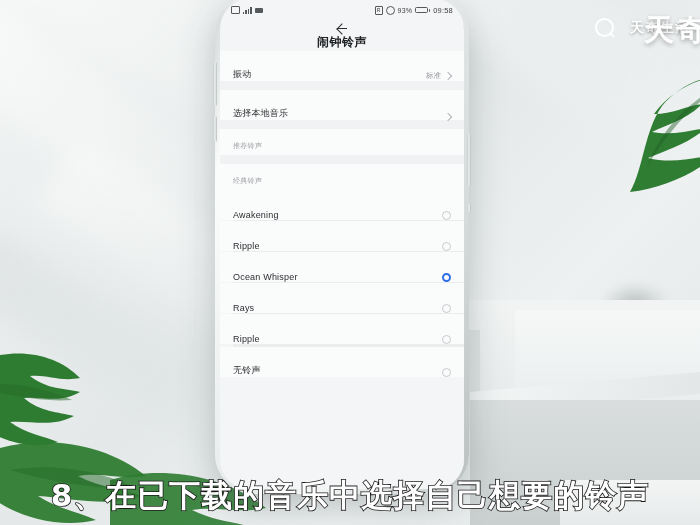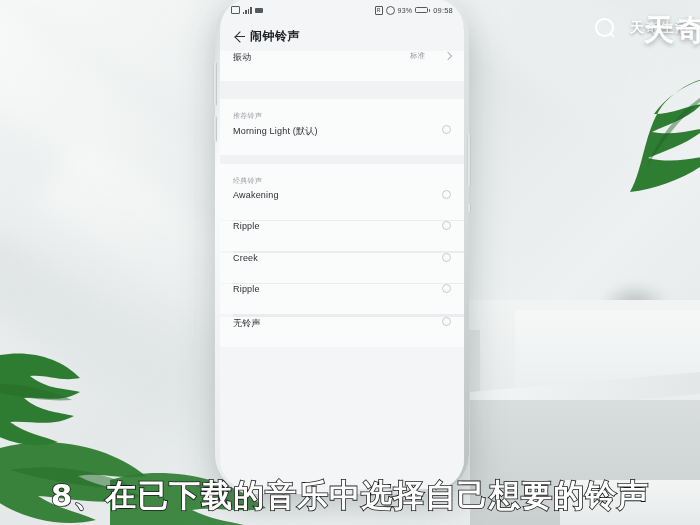--- a/index.html
+++ b/index.html
@@ -76,41 +76,41 @@
   .ic-alarm{width:7px;height:7px;border:1.2px solid #55595c;border-radius:50%;}
   .batt{display:flex;align-items:center;gap:1px;}
   .batt-body{width:13px;height:6.5px;border:1px solid #55595c;border-radius:1.5px;padding:1px;box-sizing:border-box;}
   .batt-fill{height:100%;width:85%;background:#55595c;border-radius:.5px;}
   .batt-cap{width:1px;height:3px;background:#55595c;border-radius:0 1px 1px 0;}
   .sb-time{font-size:7.5px;color:#3b3f42;}
   .sb-pct{font-size:7px;}
 
   
   #appbar{
-    height:30px;display:flex;align-items:center;gap:3px;padding:0 13px;
+    height:30px;display:flex;align-items:center;gap:10px;padding:0 13px;flex-direction:column;
   }
   #backBtn{width:14px;height:14px;position:relative;cursor:pointer;}
   #backBtn::before{
     content:"";position:absolute;left:3px;top:3.5px;width:7px;height:7px;
     border-left:1.4px solid #2b2f32;border-bottom:1.4px solid #2b2f32;
     transform:rotate(45deg);
   }
   #backBtn::after{
     content:"";position:absolute;left:3px;top:6.6px;width:9px;height:1.4px;background:#2b2f32;
   }
   #pageTitle{font-size:12px;color:#1f2225;font-weight:600;letter-spacing:.5px;}
 
   
   #content{position:absolute;top:52px;left:0;right:0;bottom:0;background:#f4f5f6;overflow:hidden;}
   .row{
-    display:flex;align-items:flex-start;justify-content:space-between;
+    display:flex;align-items:flex-end;justify-content:space-between;
     height:30px;padding:0 13px;background:#fafbfb;position:relative;
   }
   .row .lbl{font-size:9px;color:#2c2f33;letter-spacing:.2px;}
-  .row .val{font-size:7.5px;color:#9a9ea2;display:flex;align-items:center;gap:20px;}
+  .row .val{font-size:7.5px;color:#9a9ea2;display:flex;align-items:center;gap:4px;}
   .chev{width:5px;height:5px;border-right:1.1px solid #b0b4b8;border-top:1.1px solid #b0b4b8;transform:rotate(45deg);}
   .divider{height:1px;background:#ececee;margin-left:13px;}
   .gap{height:9px;background:#f1f2f3;}
   .section-hd{
     height:22px;display:flex;align-items:flex-end;padding:0 13px 4px;
     font-size:7px;color:#9da1a5;background:#fafbfb;letter-spacing:.3px;
   }
   .radio{
     width:9px;height:9px;border-radius:50%;border:1.2px solid #c6cacd;box-sizing:border-box;
   }
@@ -227,46 +227,52 @@
         <div class="row">
           <span class="lbl">振动</span>
           <span class="val">
             <span>标准</span>
             <span class="chev"></span>
           </span>
         </div>
 
         <div class="gap"></div>
 
+        <div class="row">
+          <span class="lbl">选择本地音乐</span>
+          <span class="val">
+            <span class="chev"></span>
+          </span>
+        </div>
 
         <div class="gap"></div>
 
         <div class="section-hd">推荐铃声</div>
-        <div class="row">
-          <span class="lbl">Morning Light (默认)</span>
-          <span class="radio"></span>
-        </div>
 
         <div class="gap"></div>
 
         <div class="section-hd">经典铃声</div>
 
         <div class="row">
           <span class="lbl">Awakening</span>
           <span class="radio"></span>
         </div>
         <div class="divider"></div>
         <div class="row">
           <span class="lbl">Ripple</span>
           <span class="radio"></span>
         </div>
         <div class="divider"></div>
-        <div class="divider"></div>
-        <div class="row">
-          <span class="lbl">Creek</span>
+        <div class="row">
+          <span class="lbl">Ocean Whisper</span>
+          <span class="radio on"></span>
+        </div>
+        <div class="divider"></div>
+        <div class="row">
+          <span class="lbl">Rays</span>
           <span class="radio"></span>
         </div>
         <div class="divider"></div>
         <div class="row">
           <span class="lbl">Ripple</span>
           <span class="radio"></span>
         </div>
         <div class="divider"></div>
         <div class="divider"></div>
         <div class="divider"></div>

